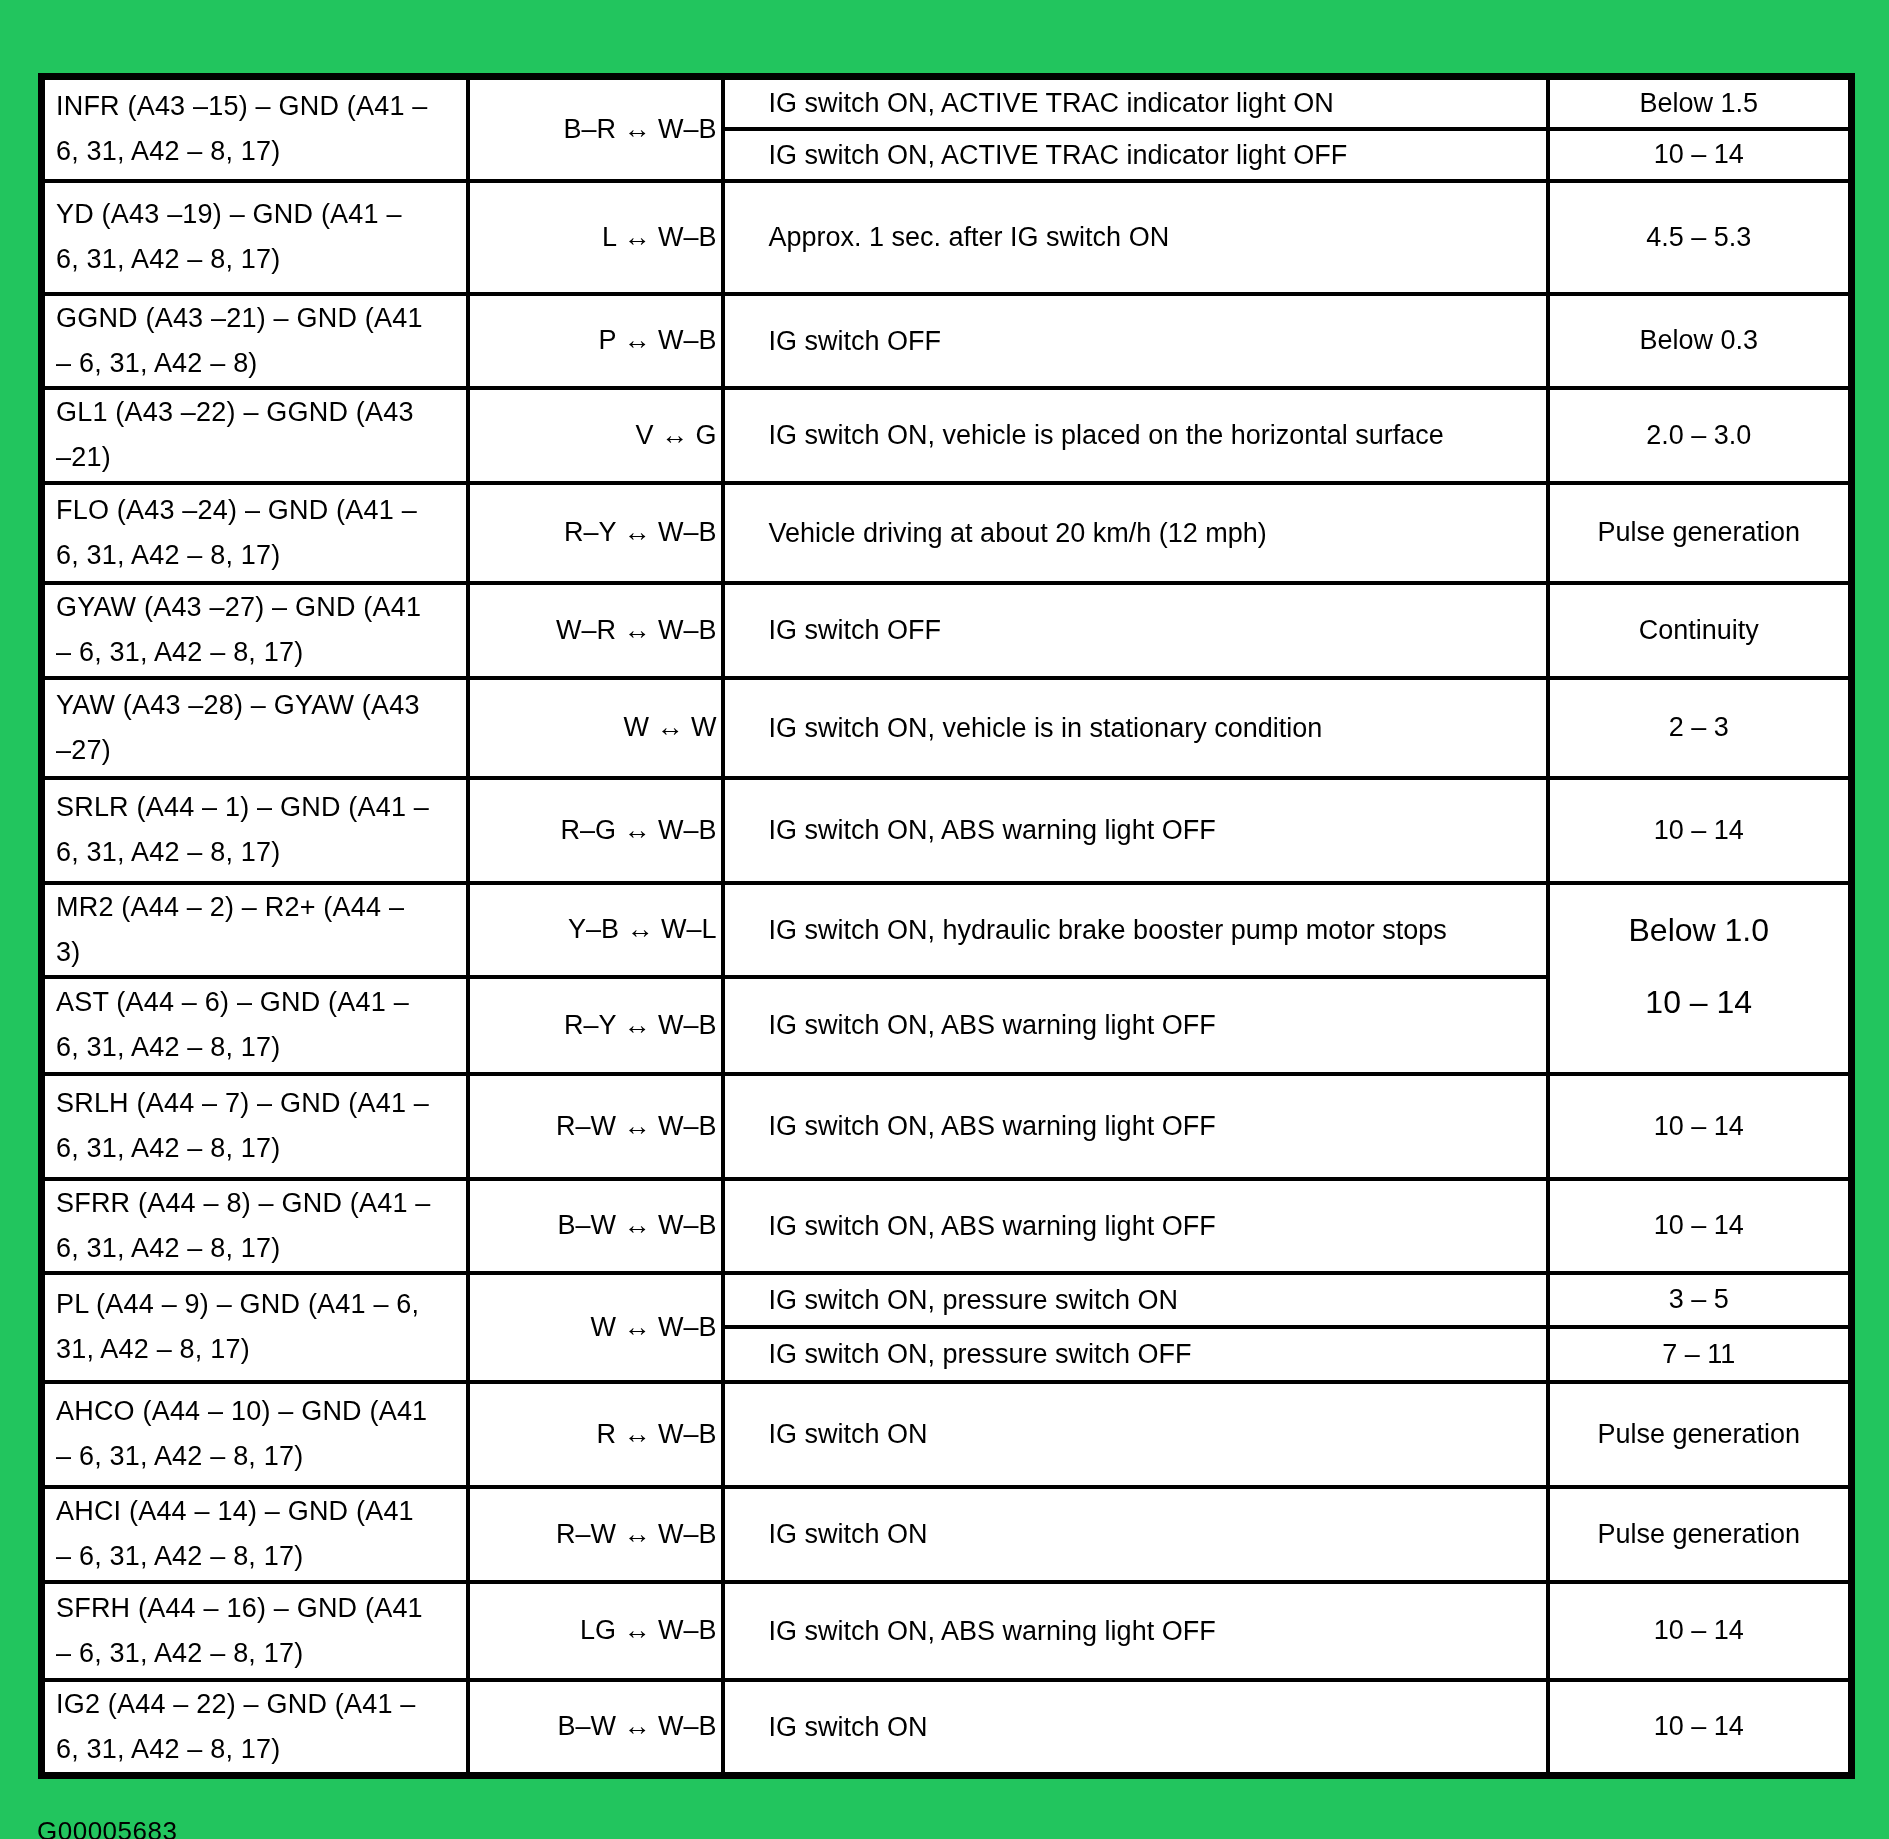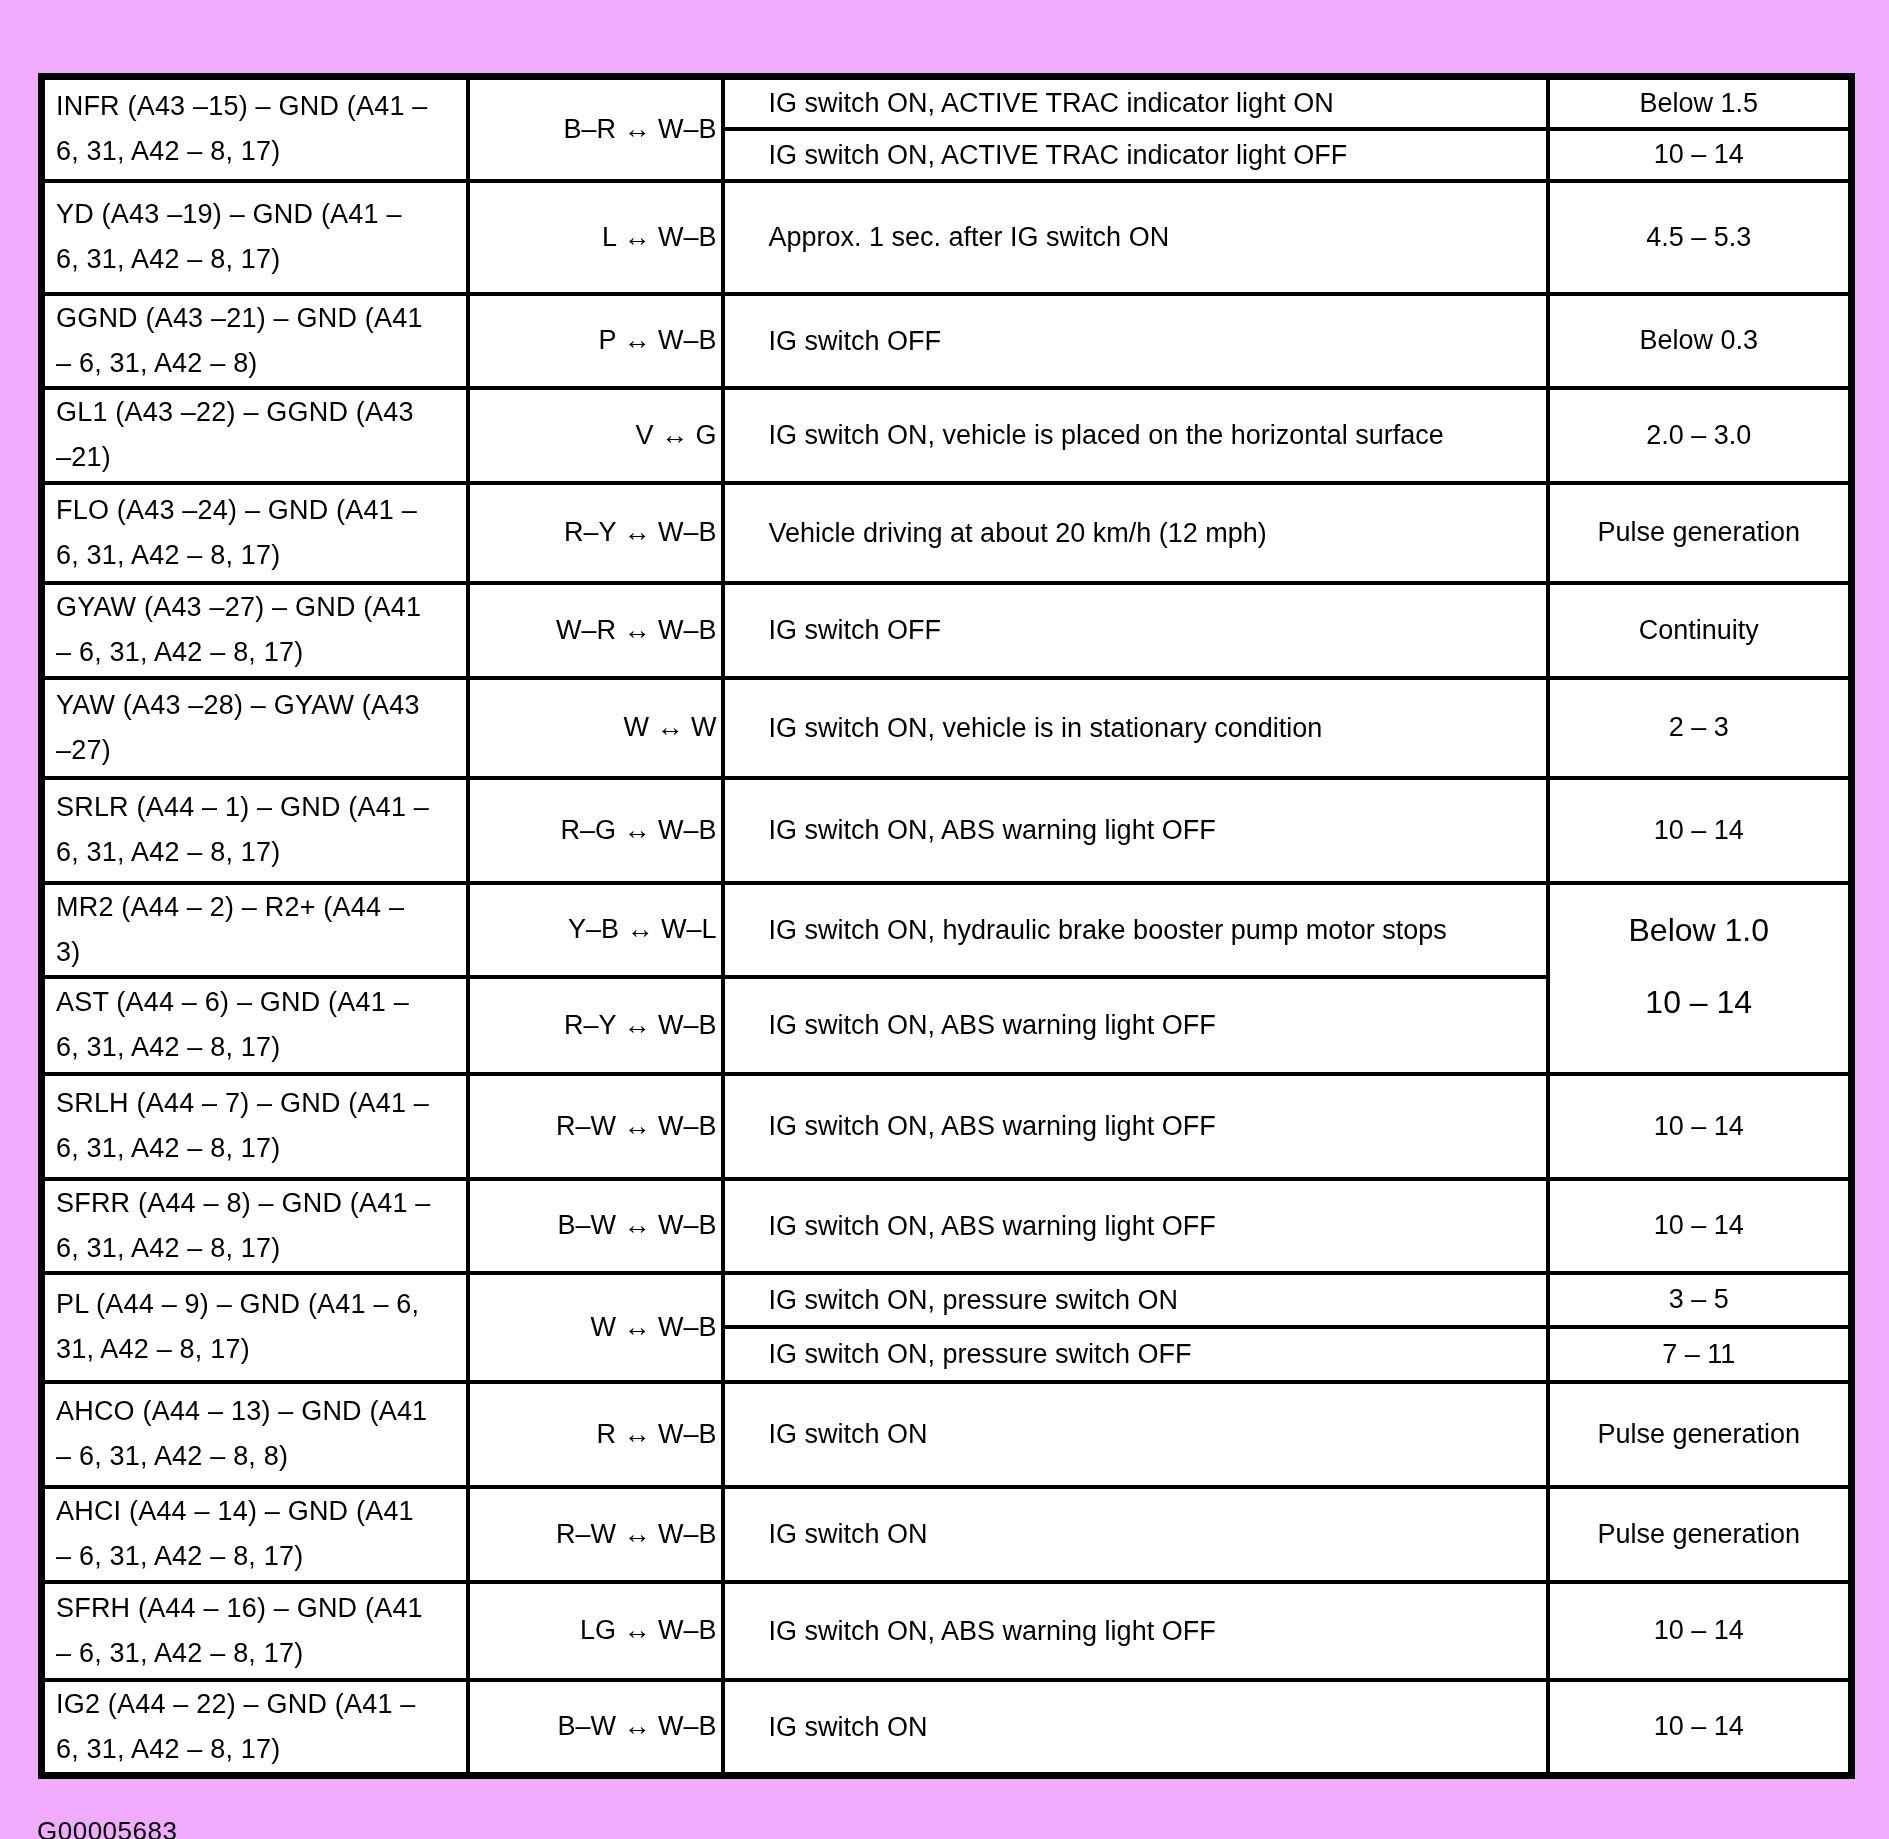--- a/index.html
+++ b/index.html
@@ -9,21 +9,21 @@
     width: 1889px;
     height: 1839px;
     font-family: "Liberation Sans", sans-serif;
     color: #000000;
     -webkit-font-smoothing: antialiased;
   }
   .page {
     position: relative;
     width: 1889px;
     height: 1839px;
-    background: #f0abfc;
+    background: #22c55e;
     overflow: hidden;
     text-decoration: underline;
   }
   table.check-table {
     position: absolute;
     left: 38px;
     top: 73px;
     width: 1810px;
     border-collapse: collapse;
     table-layout: fixed;
@@ -185,21 +185,21 @@
         <td class="wire" rowspan="2">W ↔ W–B</td>
         <td class="cond">IG switch ON, pressure switch ON</td>
         <td class="val">3 – 5</td>
       </tr>
       <tr style="height:55px;">
         <td class="cond">IG switch ON, pressure switch OFF</td>
         <td class="val">7 – 11</td>
       </tr>
 
       <tr style="height:105px;">
-        <td class="terminal">AHCO (A44 – 13) – GND (A41 – 6, 31, A42 – 8, 8)</td>
+        <td class="terminal">AHCO (A44 – 10) – GND (A41 – 6, 31, A42 – 8, 17)</td>
         <td class="wire">R ↔ W–B</td>
         <td class="cond">IG switch ON</td>
         <td class="val">Pulse generation</td>
       </tr>
 
       <tr style="height:95px;">
         <td class="terminal">AHCI (A44 – 14) – GND (A41 – 6, 31, A42 – 8, 17)</td>
         <td class="wire">R–W ↔ W–B</td>
         <td class="cond">IG switch ON</td>
         <td class="val">Pulse generation</td>

